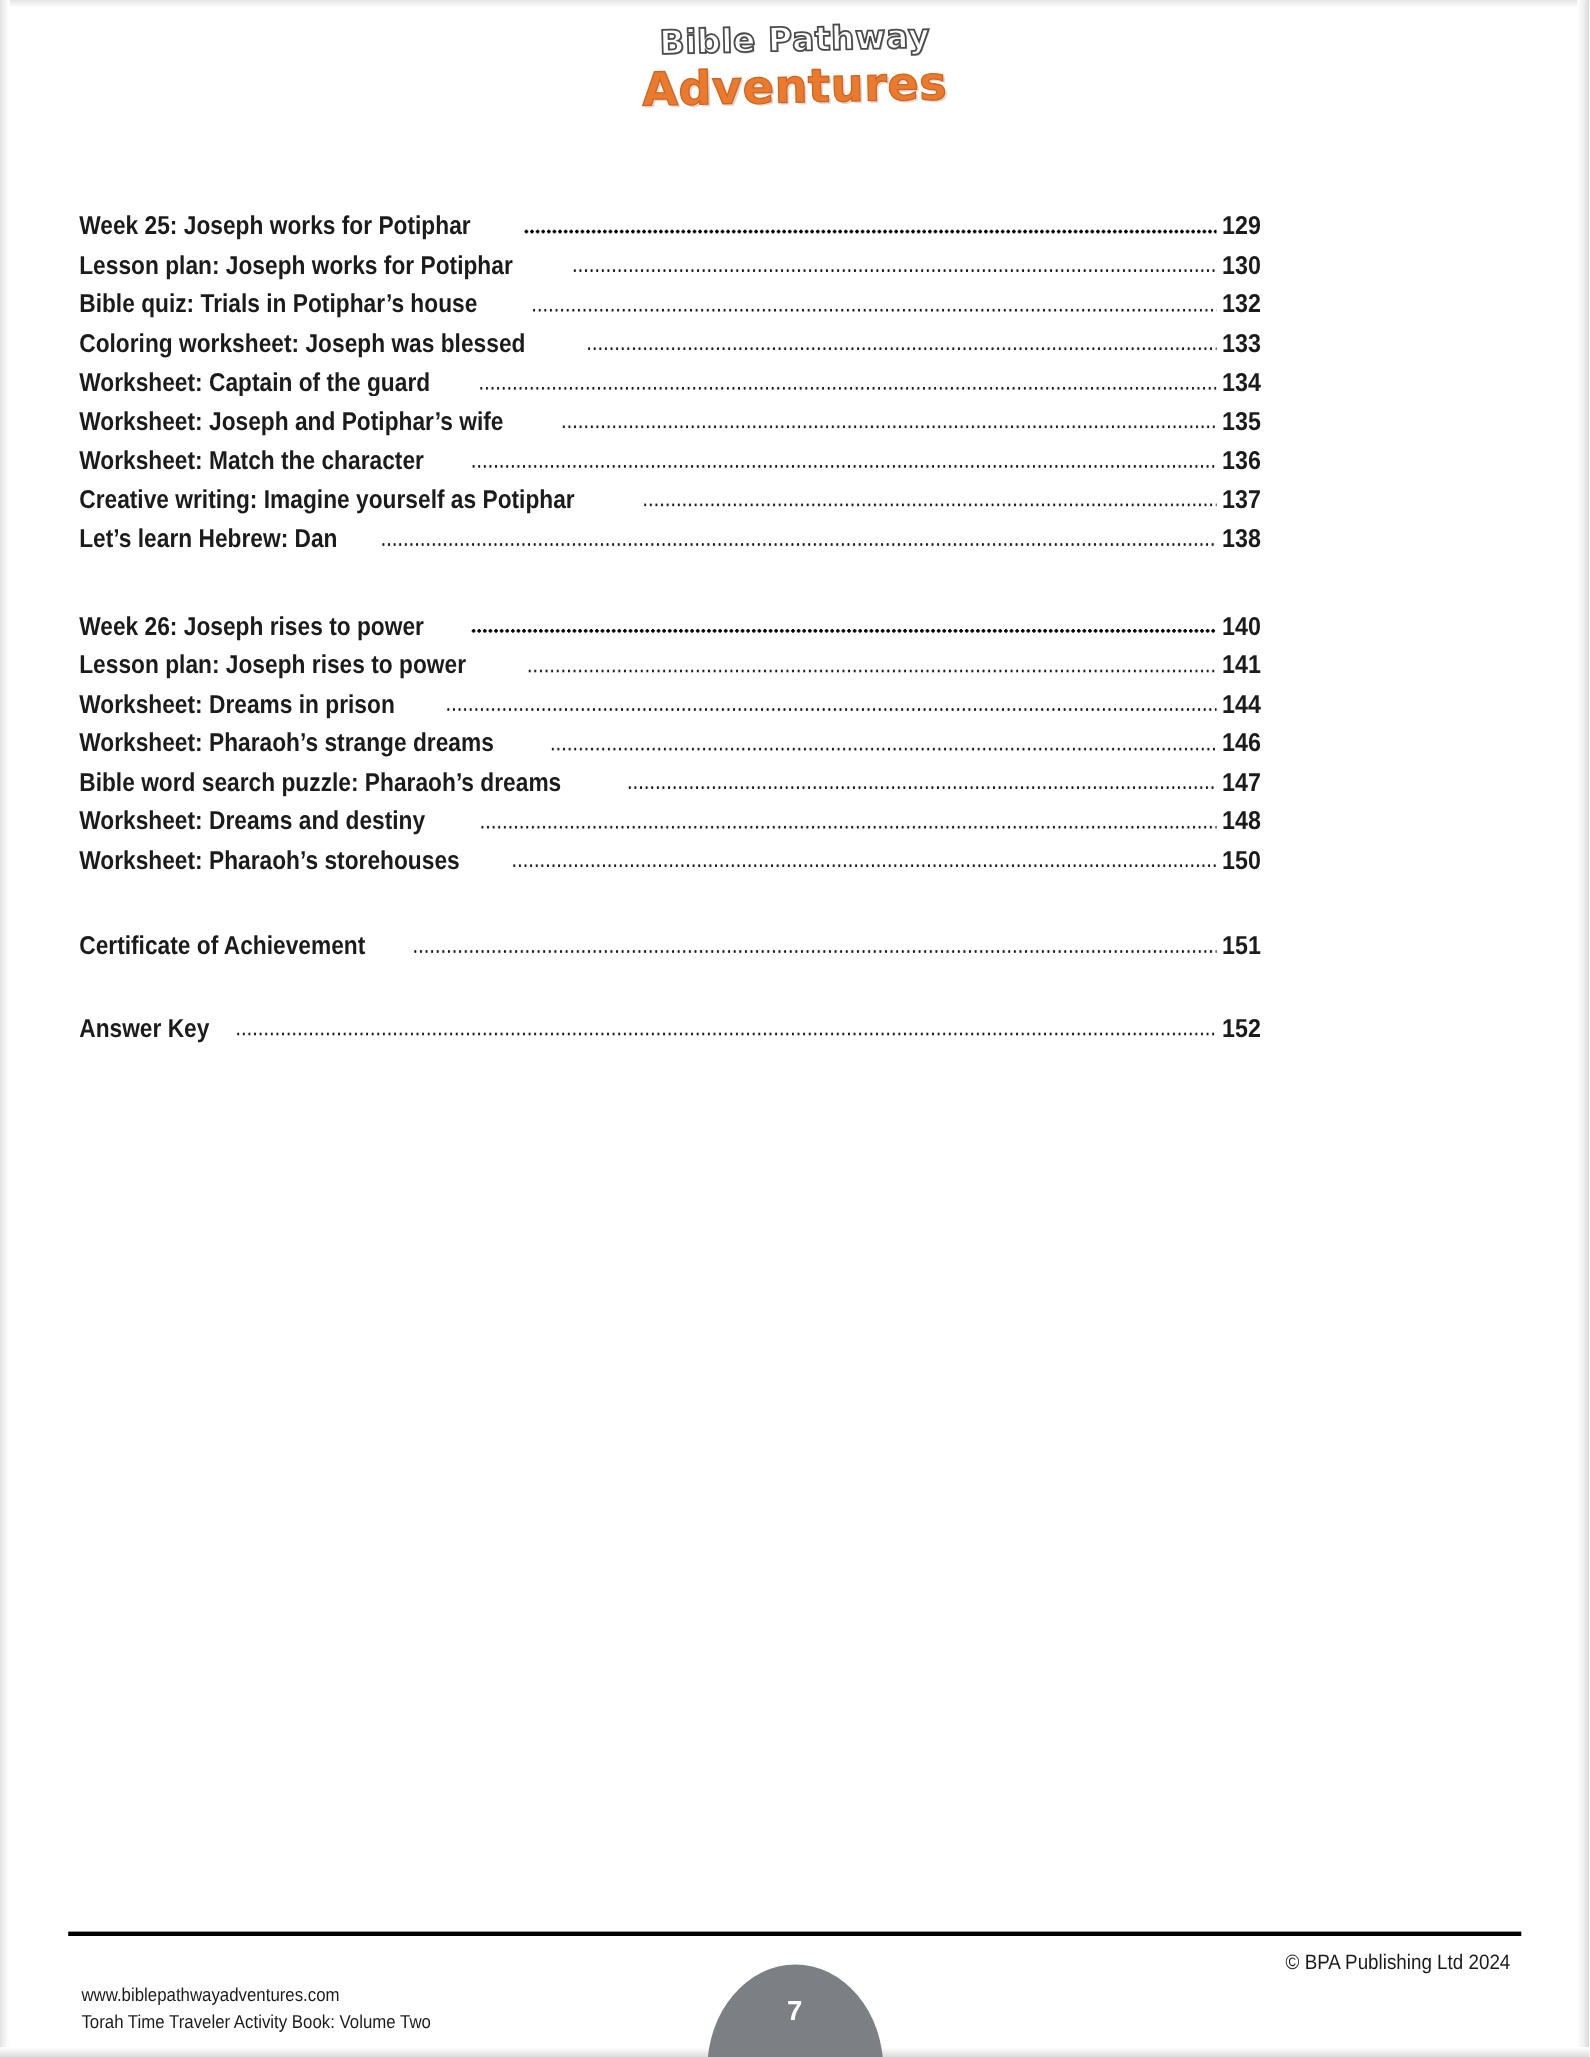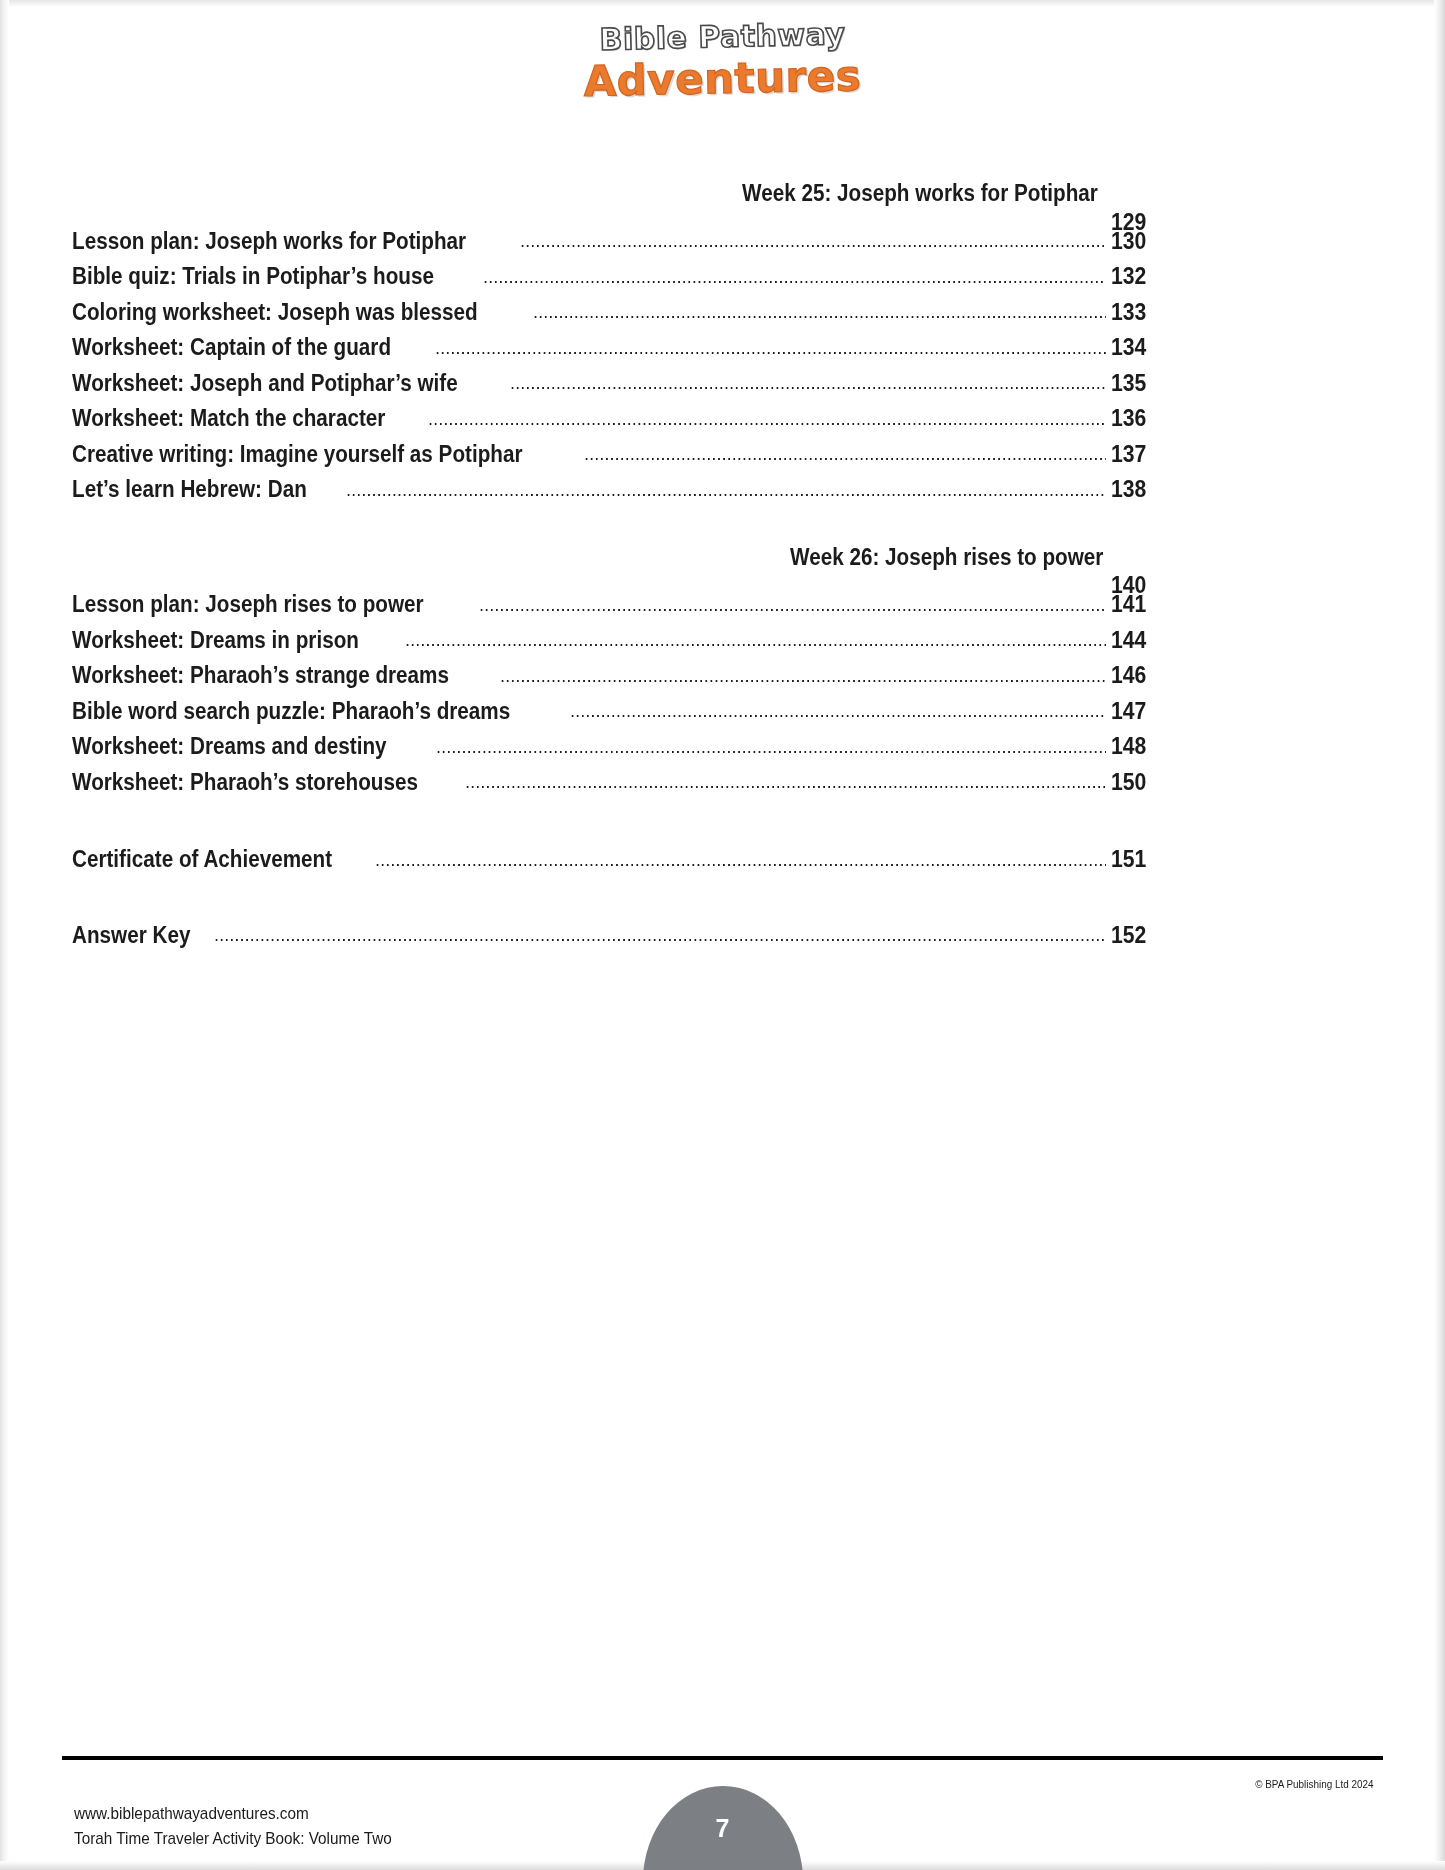--- a/index.html
+++ b/index.html
@@ -94,21 +94,20 @@
     align-items: flex-end;
     width: 100%;
     font-size: 23.5px;
     line-height: 1.0;
     color: #1b1b1b;
     height: 35.5px;
     font-weight: bold;
   }
   .toc-row.group-head {
     font-weight: bold;
-    flex-direction: column;
   }
   .toc-label {
     white-space: nowrap;
     flex: 0 0 auto;
     font-family: "Liberation Sans", sans-serif;
     transform: scaleX(0.88);
     transform-origin: left bottom;
   }
   .toc-leader {
     flex: 1 1 auto;
@@ -161,21 +160,21 @@
   }
   .footer-left div {
     transform: scaleX(0.9);
     transform-origin: left center;
     white-space: nowrap;
   }
   .footer-right {
     position: absolute;
     right: 72px;
     top: 1772px;
-    font-size: 11px;
+    font-size: 19px;
     line-height: 25px;
     color: #1b1b1b;
     white-space: nowrap;
   }
   .footer-right div {
     transform: scaleX(0.9);
     transform-origin: right center;
   }
   .page-bubble {
     position: absolute;

